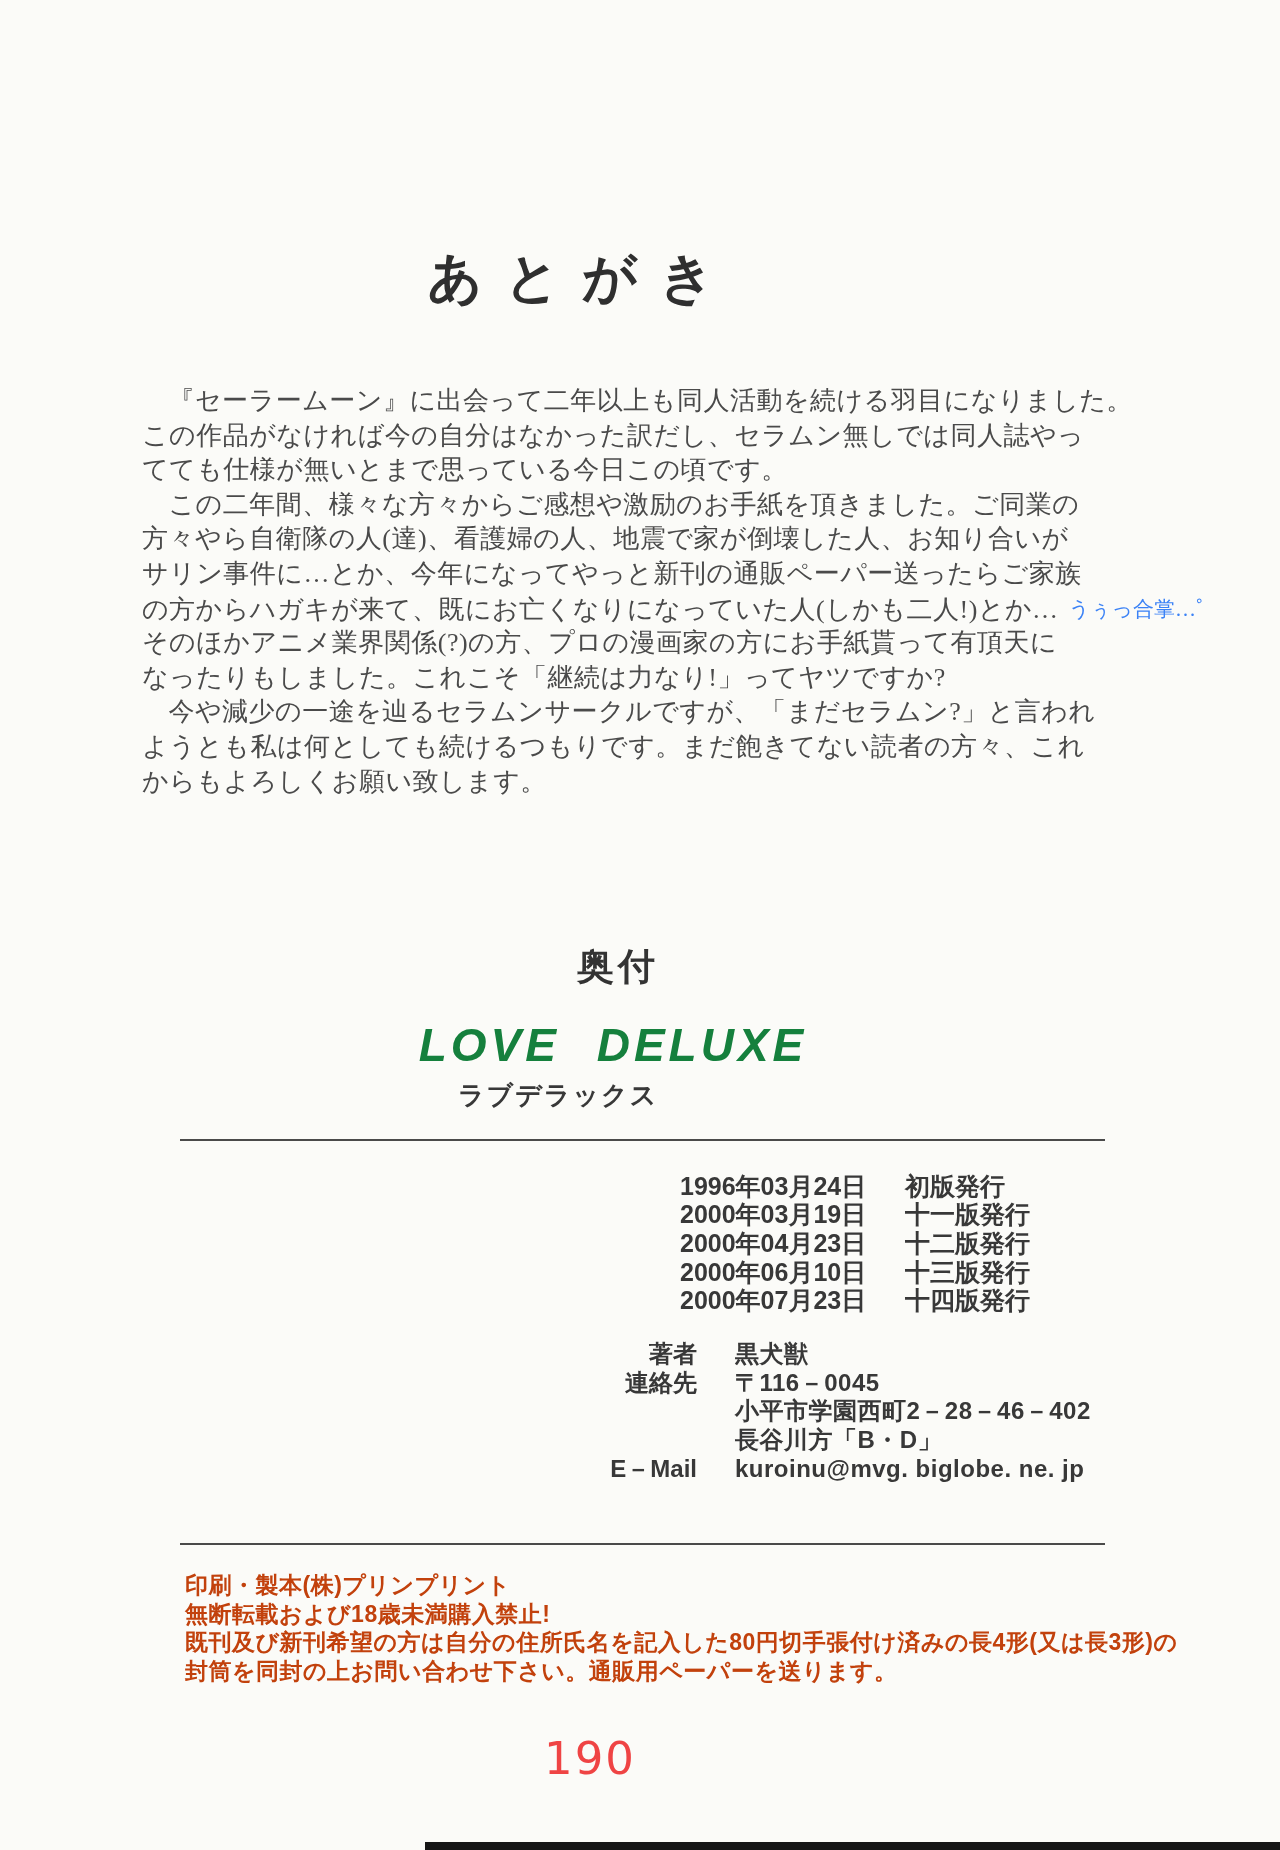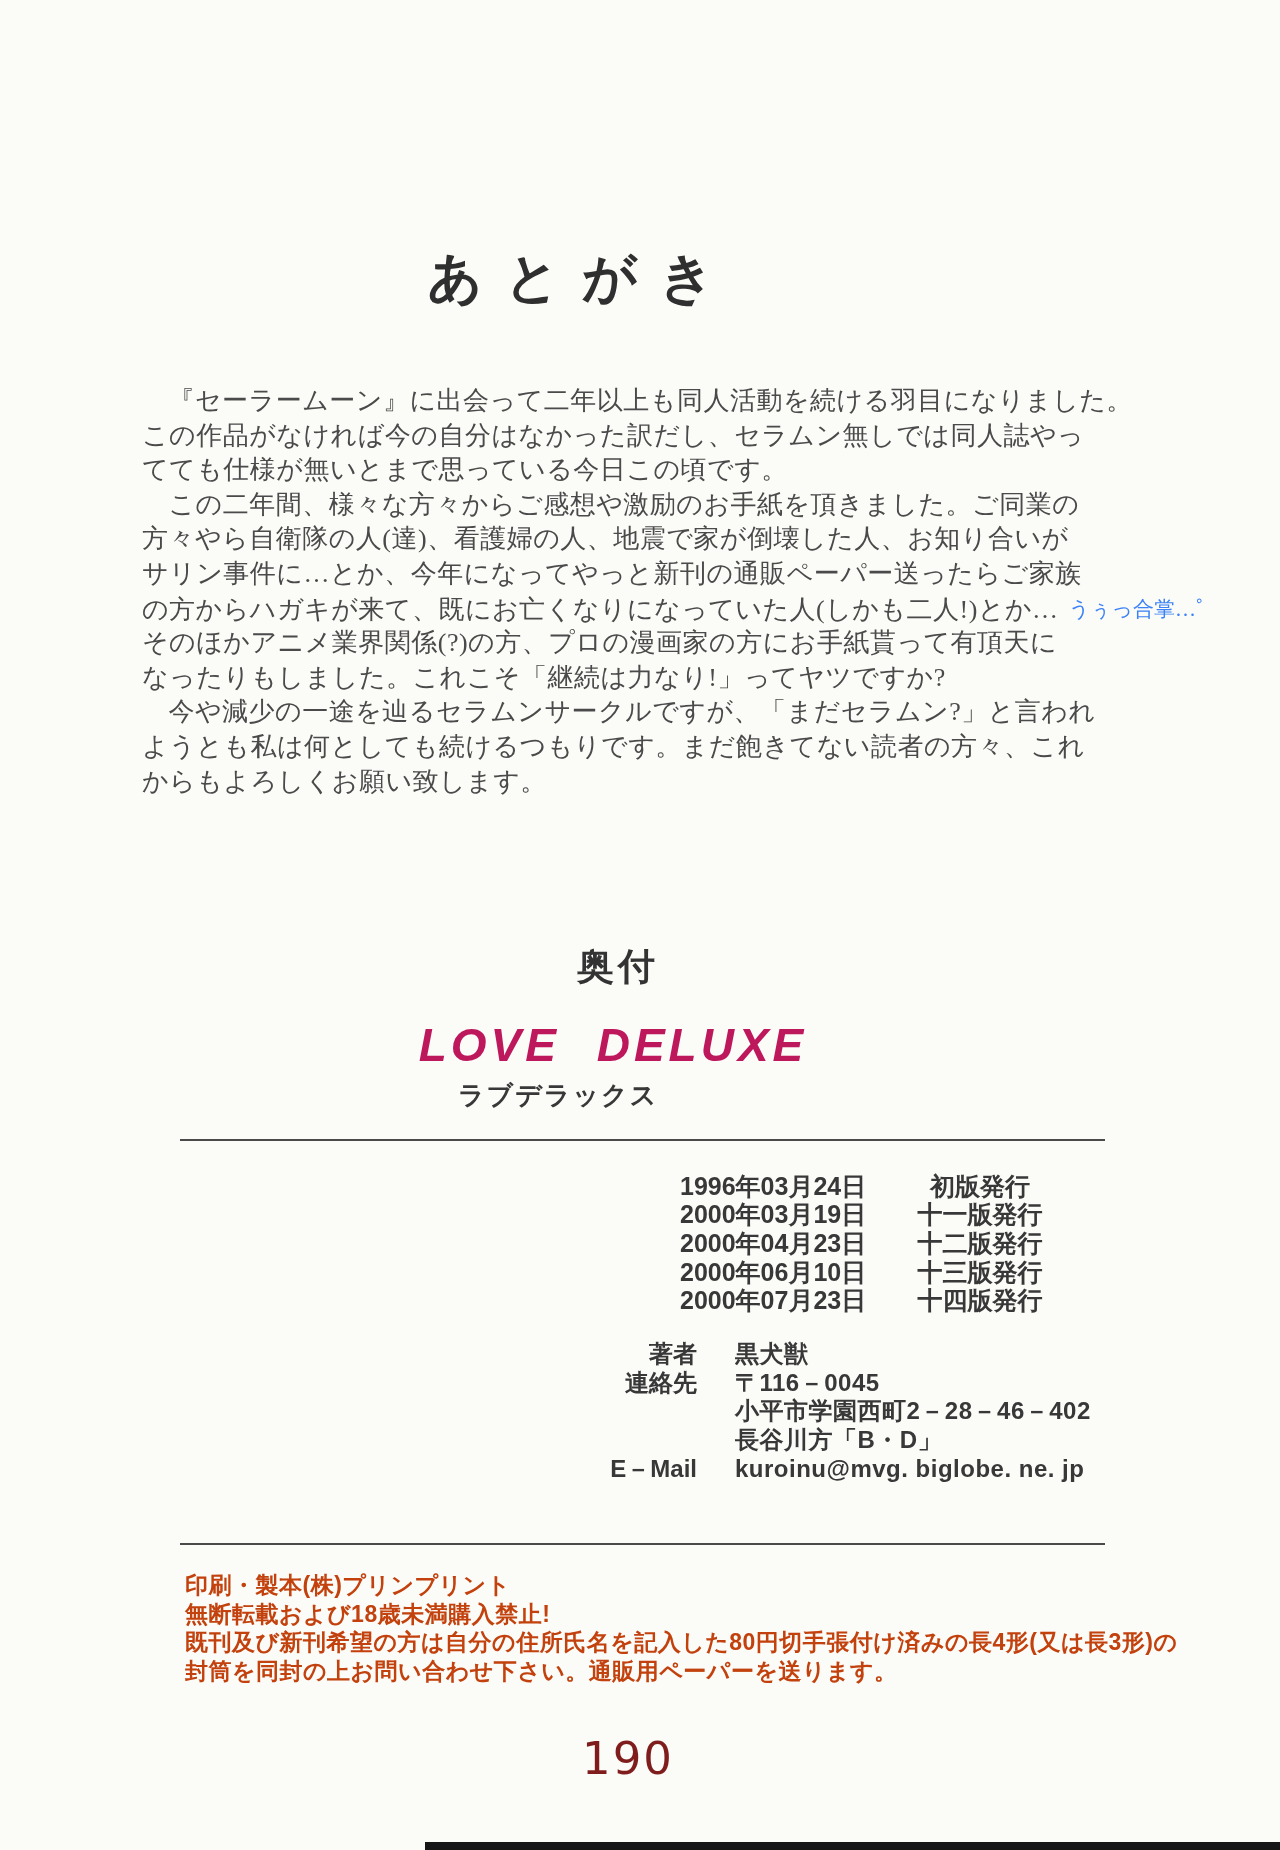--- a/index.html
+++ b/index.html
@@ -36,61 +36,60 @@
     font-family:"Liberation Sans","DejaVu Sans",sans-serif;
     font-size:37px; font-weight:800; letter-spacing:4px;
     color:#333;
   }
   .book-title {
     position:absolute; left:0; top:1018px; width:1226px;
     text-align:center;
     font-family:"Liberation Sans","DejaVu Sans",sans-serif;
     font-style:italic; font-size:46px; font-weight:600;
     letter-spacing:4px; word-spacing:20px;
-    color:#be185d;
+    color:#15803d;
   }
   .book-kana {
     position:absolute; left:458px; top:1078px;
     font-family:"Liberation Sans","DejaVu Sans",sans-serif;
     font-size:26px; font-weight:700; letter-spacing:2px;
     color:#383838;
   }
   .rule { position:absolute; left:180px; width:925px; height:2px; background:#4a4a4a; }
   .rule1 { top:1139px; }
   .rule2 { top:1543px; }
   .editions {
     position:absolute; left:680px; top:1172px;
     font-family:"Liberation Sans","DejaVu Sans",sans-serif;
     font-size:25px; font-weight:700; color:#383838;
   }
   .edrow { display:flex; height:28.6px; align-items:center; }
   .eddate { width:225px; }
-  .edlabel { width:150px; text-align:center; }
+  .edlabel { width:150px; text-align:left; }
   .credits {
     position:absolute; left:540px; top:1340px;
     font-family:"Liberation Sans","DejaVu Sans",sans-serif;
     font-size:24px; font-weight:700; color:#383838;
   }
   .crrow { display:flex; height:28.6px; align-items:center; }
   .crlabel { width:157px; text-align:right; }
   .crvalue { margin-left:38px; white-space:nowrap; letter-spacing:0.5px; }
   .notes {
     position:absolute; left:185px; top:1570px;
     font-family:"Liberation Sans","DejaVu Sans",sans-serif;
     font-size:23px; font-weight:700; letter-spacing:0.5px;
     color:#c2410c; white-space:nowrap;
   }
   .nline { height:28.7px; }
   .pagenum {
     position:absolute; left:0; top:1732px; width:1180px;
     text-align:center;
     font-family:"DejaVu Sans","Liberation Sans",sans-serif;
     font-size:45px; font-weight:400; letter-spacing:2px;
-    color:#7f1d1d;
-    padding-left:38px;
+    color:#ef4444;
   }
   .scanbar {
     position:absolute; left:425px; right:0; top:1842px; height:8px;
     background:#161616;
   }
 </style>
 </head>
 <body>
 
 <div class="page">

